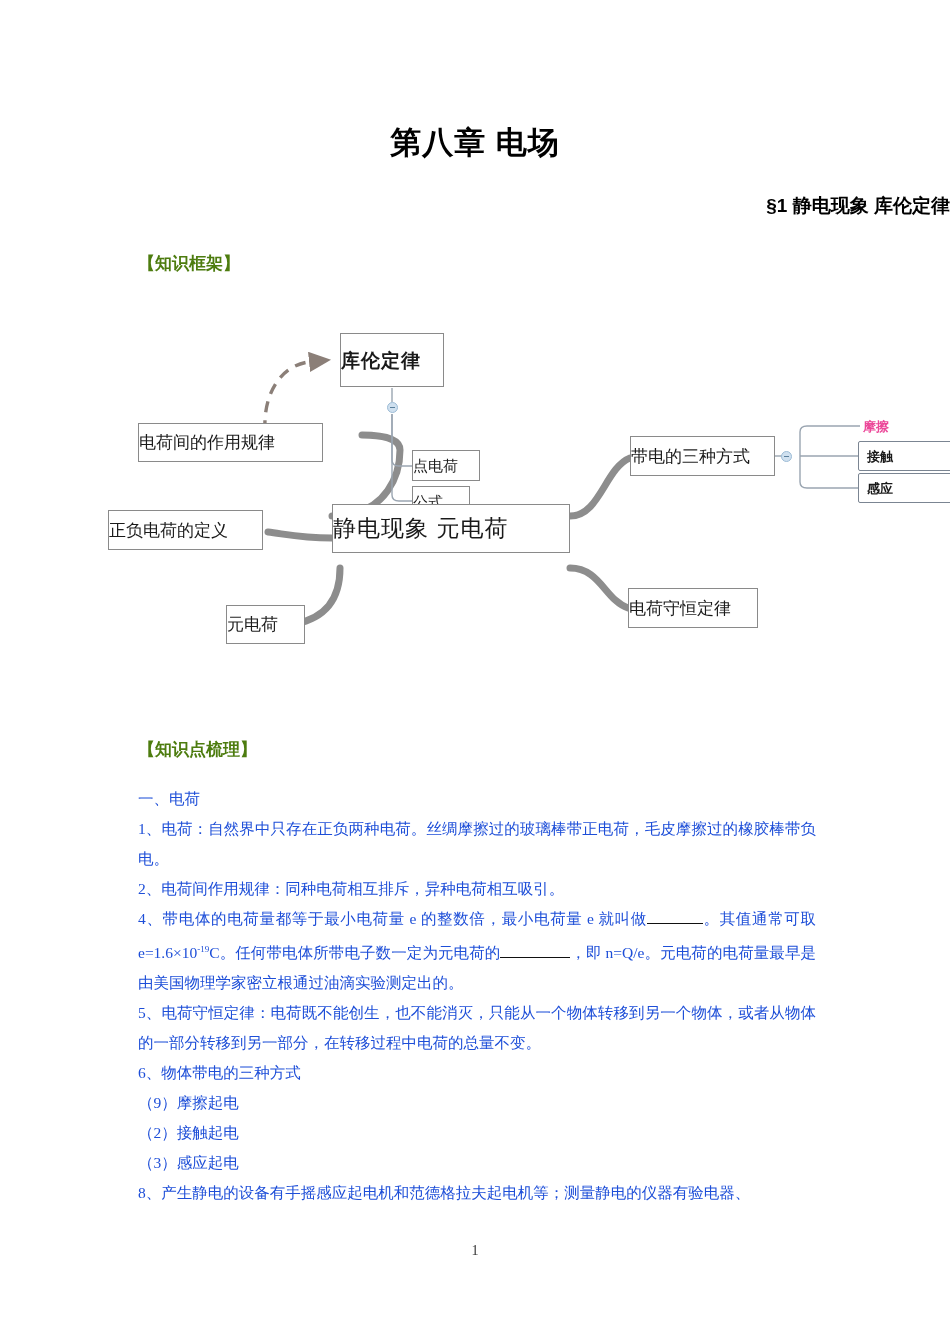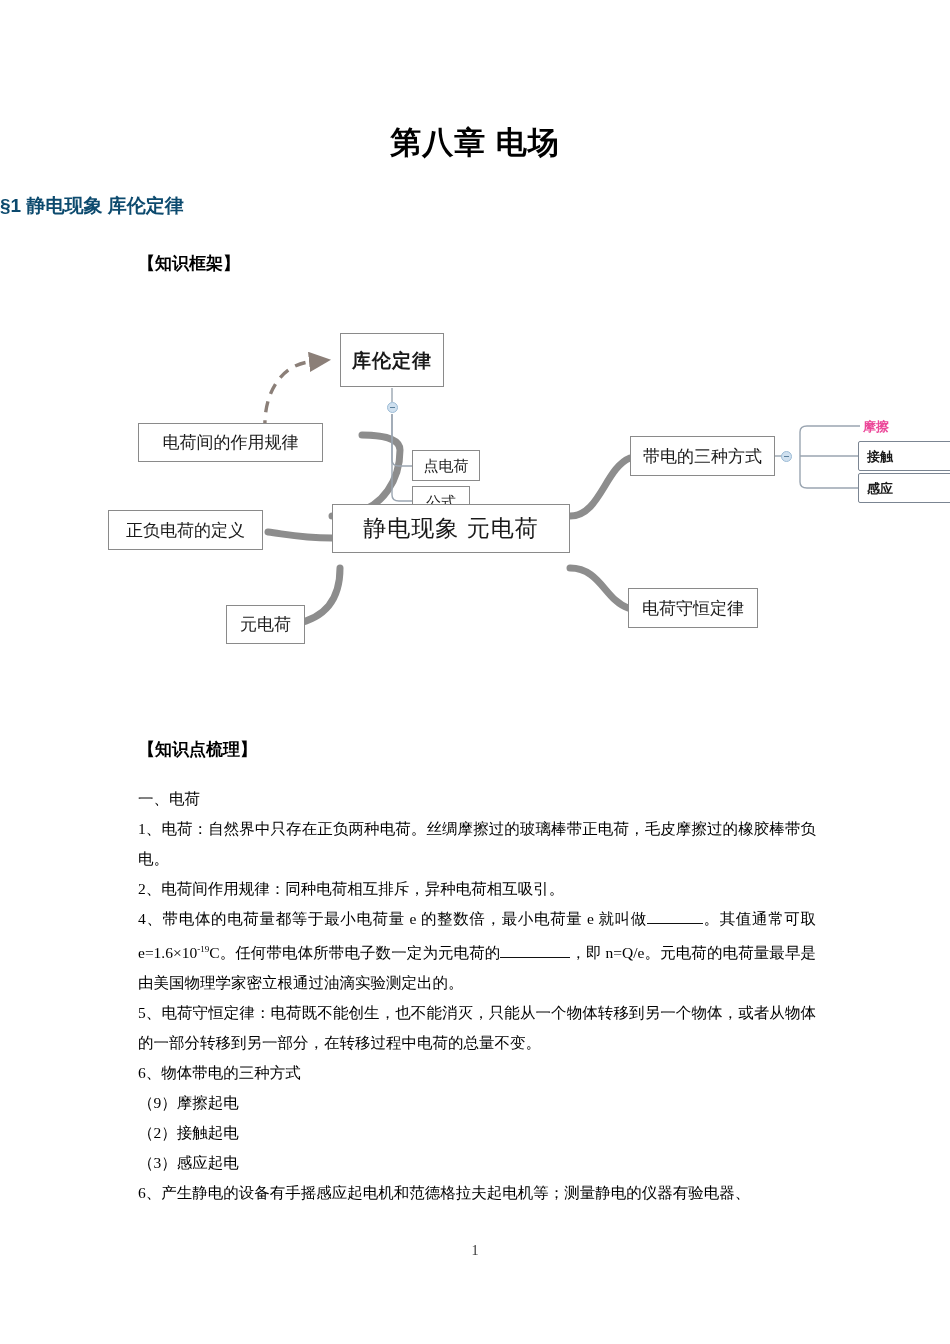--- a/index.html
+++ b/index.html
@@ -34,32 +34,32 @@
     font-family: "Liberation Sans", "DejaVu Sans", sans-serif;
     font-size: 31px;
     font-weight: 700;
     letter-spacing: 1px;
     color: #000;
   }
   .doc-subtitle {
     position: absolute;
     left: 0; top: 193px;
     width: 950px;
-    text-align: left;
+    text-align: right;
     font-family: "Liberation Sans", "DejaVu Sans", sans-serif;
     font-size: 19px;
     font-weight: 700;
-    color: #0c4a6e;
+    color: #000000;
   }
   .section-heading {
     position: absolute;
     font-family: "Liberation Sans", "DejaVu Sans", sans-serif;
     font-size: 17px;
     font-weight: 700;
-    color: #000000;
+    color: #4d7c0f;
   }
   #frame-heading { left: 138px; top: 252px; }
   #points-heading { left: 138px; top: 738px; }
 
   
   .mindmap {
     position: absolute;
     left: 100px;
     top: 310px;
     width: 850px;
@@ -73,21 +73,20 @@
   }
   .node {
     position: absolute;
     box-sizing: border-box;
     border: 1px solid #8a8a8a;
     background: #ffffff;
     font-family: "Liberation Sans", "DejaVu Sans", sans-serif;
     color: #1a1a1a;
     display: flex;
     align-items: center;
-    justify-content: center;
     white-space: nowrap;
     line-height: 1;
   }
   .node-root {
     font-size: 23px;
     letter-spacing: 1px;
   }
   .node-main {
     font-size: 17px;
   }
@@ -136,21 +135,21 @@
   }
 
   
   .body-text {
     position: absolute;
     left: 138px;
     top: 784px;
     width: 678px;
     font-family: "Liberation Serif", "DejaVu Serif", serif;
     font-size: 15.5px;
-    color: #000000;
+    color: #1d4ed8;
   }
   .body-text p {
     margin: 0;
     line-height: 30px;
     text-align: justify;
     text-justify: inter-ideograph;
   }
   .blank-line {
     display: inline-block;
     border-bottom: 1px solid #111;
@@ -267,18 +266,18 @@
   <div class="body-text">
     <p>一、电荷</p>
     <p>1、电荷：自然界中只存在正负两种电荷。丝绸摩擦过的玻璃棒带正电荷，毛皮摩擦过的橡胶棒带负电。</p>
     <p>2、电荷间作用规律：同种电荷相互排斥，异种电荷相互吸引。</p>
     <p><span>4、带电体的电荷量都等于最小电荷量 e 的整数倍，最小电荷量 e 就叫做</span><span class="blank-line blank-s"></span><span>。其值通常可取 e=1.6×10</span><sup>-19</sup><span>C。任何带电体所带电子数一定为元电荷的</span><span class="blank-line blank-m"></span><span>，即 n=Q/e。元电荷的电荷量最早是由美国物理学家密立根通过油滴实验测定出的。</span></p>
     <p>5、电荷守恒定律：电荷既不能创生，也不能消灭，只能从一个物体转移到另一个物体，或者从物体的一部分转移到另一部分，在转移过程中电荷的总量不变。</p>
     <p>6、物体带电的三种方式</p>
     <p>（9）摩擦起电</p>
     <p>（2）接触起电</p>
     <p>（3）感应起电</p>
-    <p>6、产生静电的设备有手摇感应起电机和范德格拉夫起电机等；测量静电的仪器有验电器、</p>
+    <p>8、产生静电的设备有手摇感应起电机和范德格拉夫起电机等；测量静电的仪器有验电器、</p>
   </div>
 
   <div class="page-number">1</div>
 
 </div>
 
 </body></html>

